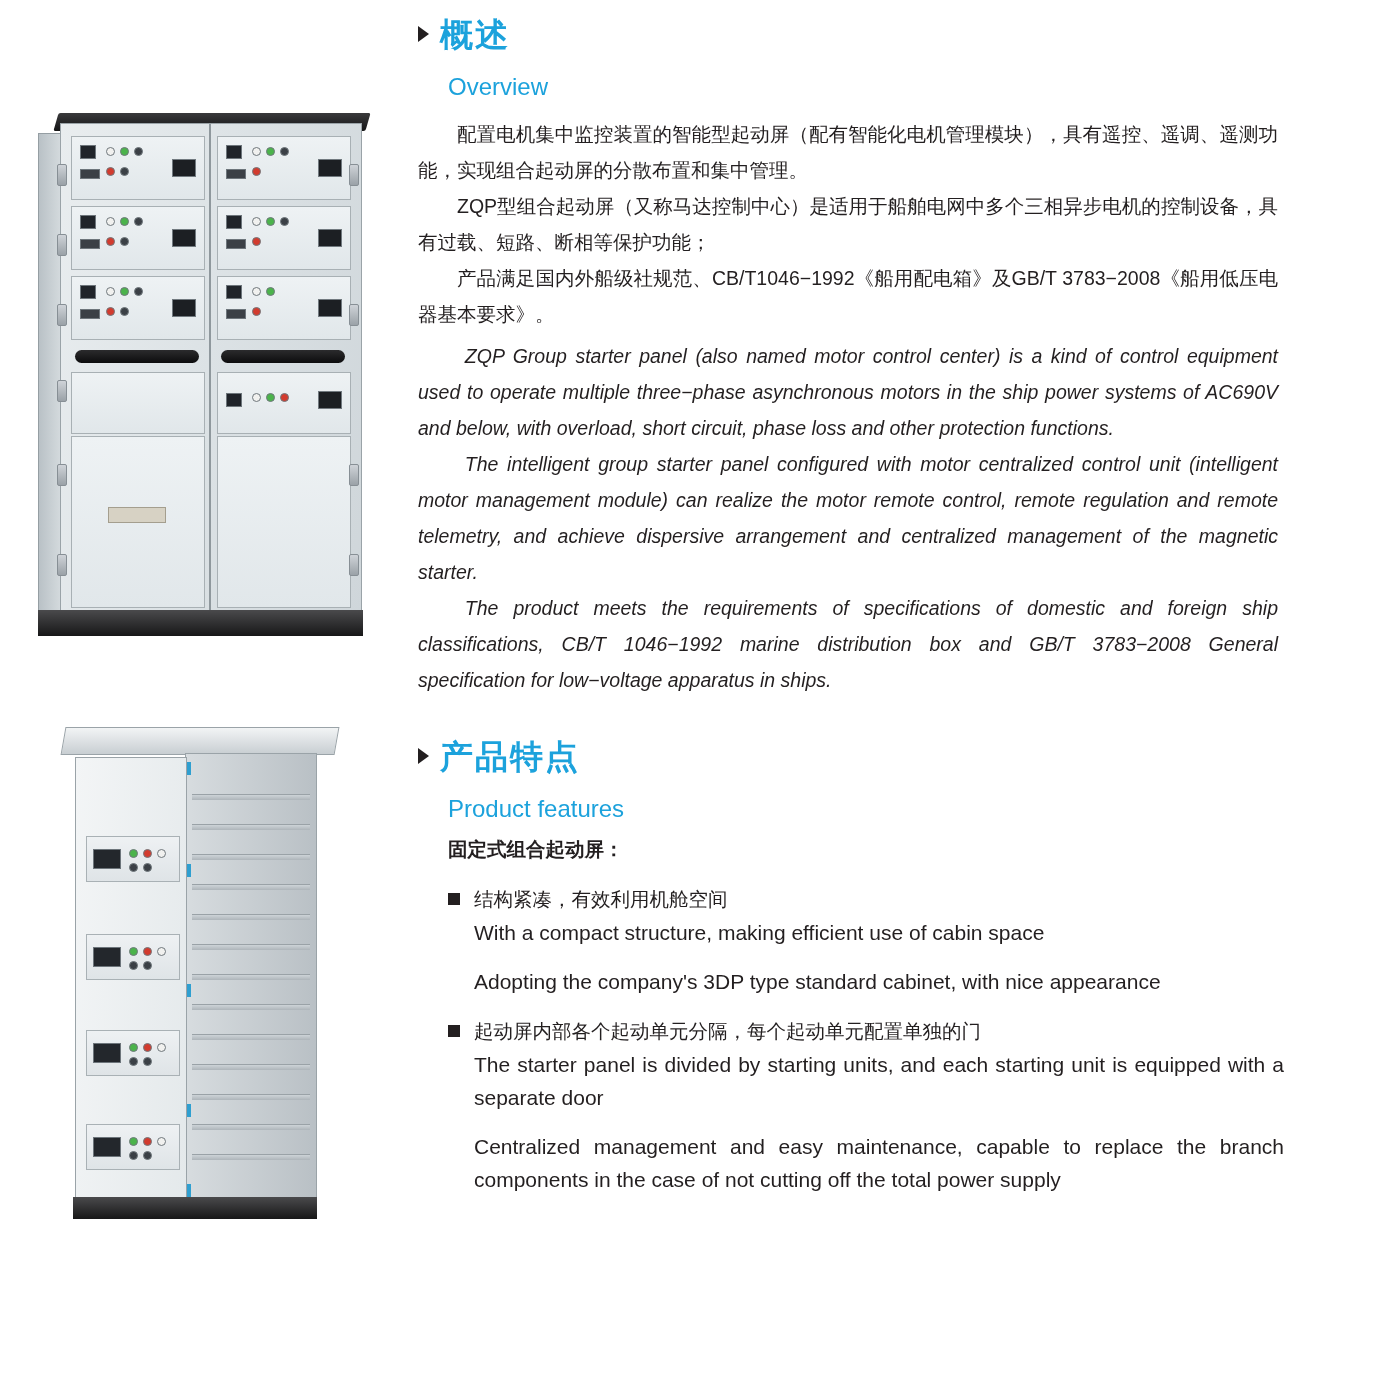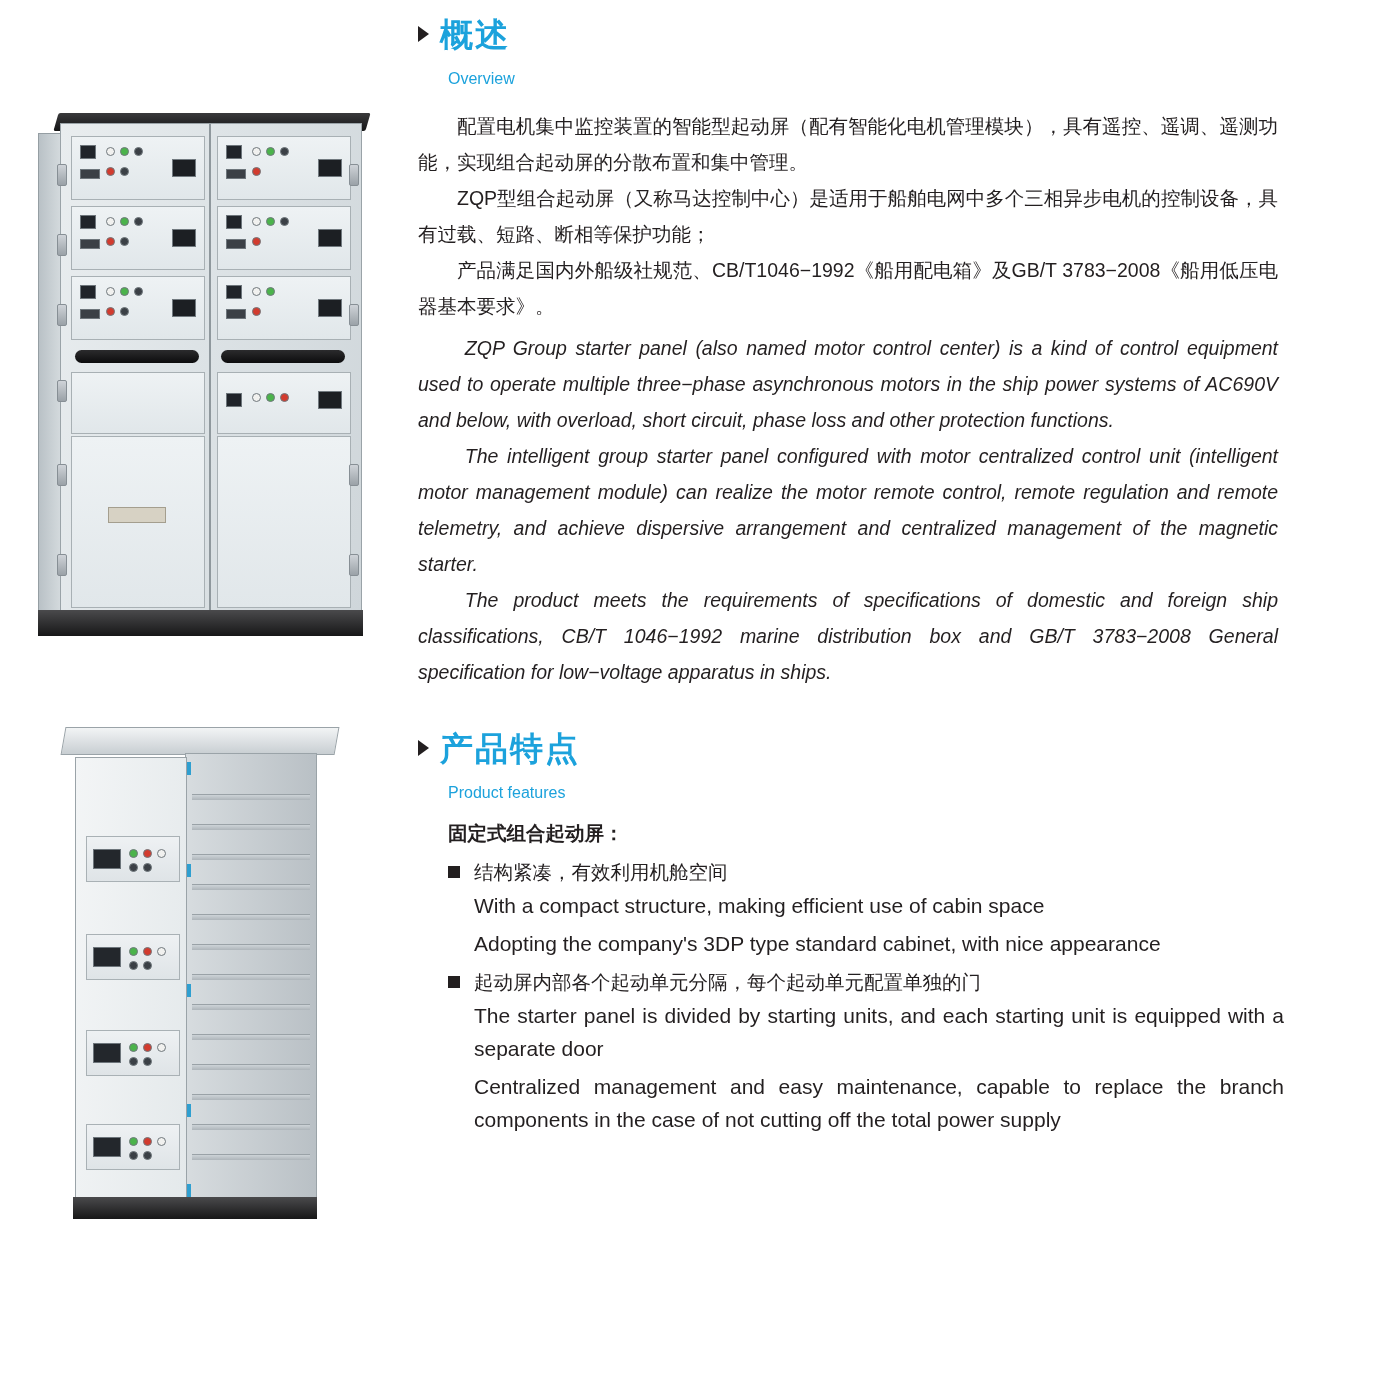--- a/index.html
+++ b/index.html
@@ -237,25 +237,25 @@
     border-left: 11px solid #231f20;
   }
   .head-cn {
     font-size: 33px;
     font-weight: bold;
     color: #1ca2dc;
     letter-spacing: 2px;
     line-height: 42px;
   }
   .head-en {
-    font-size: 16px;
+    font-size: 24px;
     color: #1ca2dc;
     padding-left: 44px;
     line-height: 30px;
-    margin-top: 8px;
+    margin-top: 16px;
   }
 
   .para {
     font-size: 19.5px;
     line-height: 36px;
     text-align: justify;
     text-justify: inter-ideograph;
     color: #231f20;
     margin: 0;
   }
@@ -268,21 +268,21 @@
   .features-wrap { margin-top: 8px; padding-left: 44px; }
   .feat-title-cn {
     font-size: 19.5px;
     font-weight: bold;
     line-height: 34px;
   }
   .feat-title-en {
     font-size: 19px;
     line-height: 32px;
   }
-  .feat-item { margin-top: 5px; }
+  .feat-item { margin-top: 16px; }
   .feat-cn {
     position: relative;
     font-size: 19.5px;
     line-height: 34px;
     padding-left: 26px;
   }
   .feat-cn .sq {
     position: absolute;
     left: 0;
     top: 11px;

